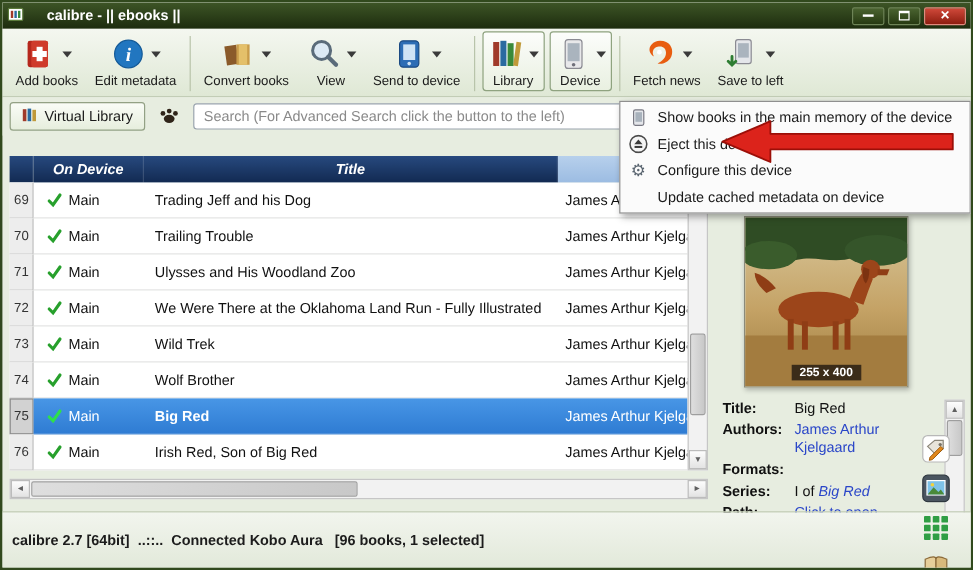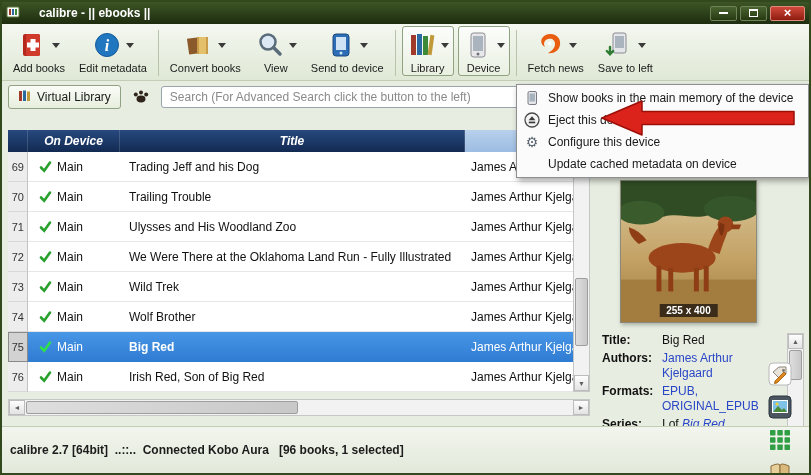--- a/index.html
+++ b/index.html
@@ -453,21 +453,20 @@
         <div class="drow">
           <span class="dlabel">Title:</span>
           <span class="dvalue">Big Red</span>
         </div>
         <div class="drow">
           <span class="dlabel">Authors:</span>
           <span class="dvalue link">James Arthur Kjelgaard</span>
         </div>
         <div class="drow">
           <span class="dlabel">Formats:</span>
-          <span class="dvalue link">EPUB, ORIGINAL_EPUB</span>
         </div>
         <div class="drow">
           <span class="dlabel">Series:</span>
           <span class="dvalue"><span>I of </span><span class="series-name">Big Red</span></span>
         </div>
         <div class="drow">
           <span class="dlabel">Path:</span>
           <span class="dvalue link">Click to open</span>
         </div>
       </div>

